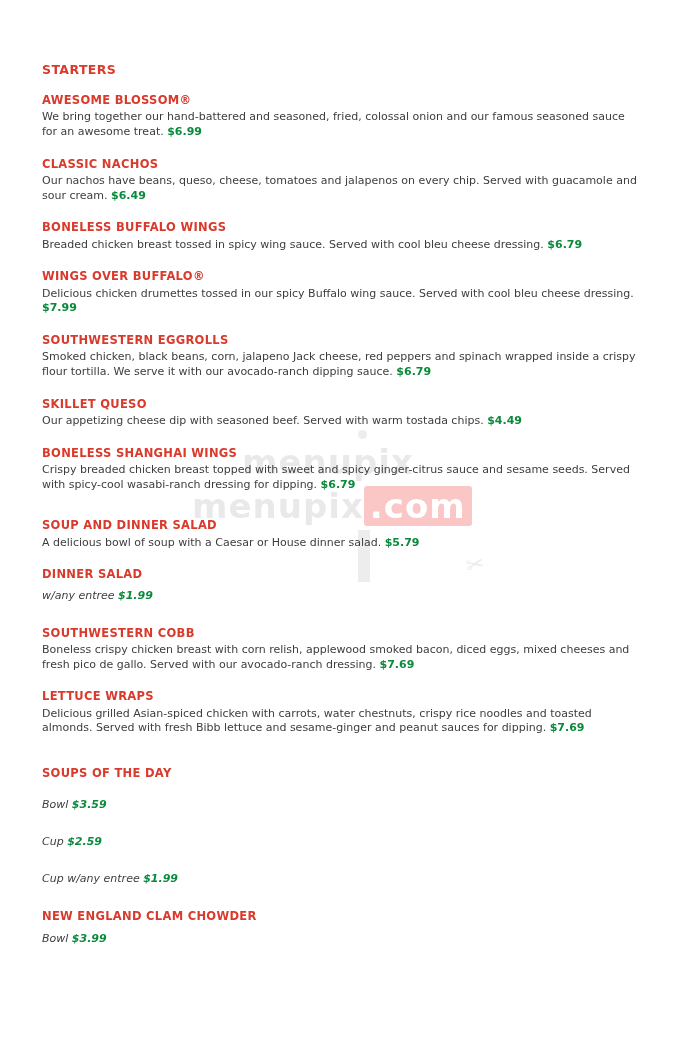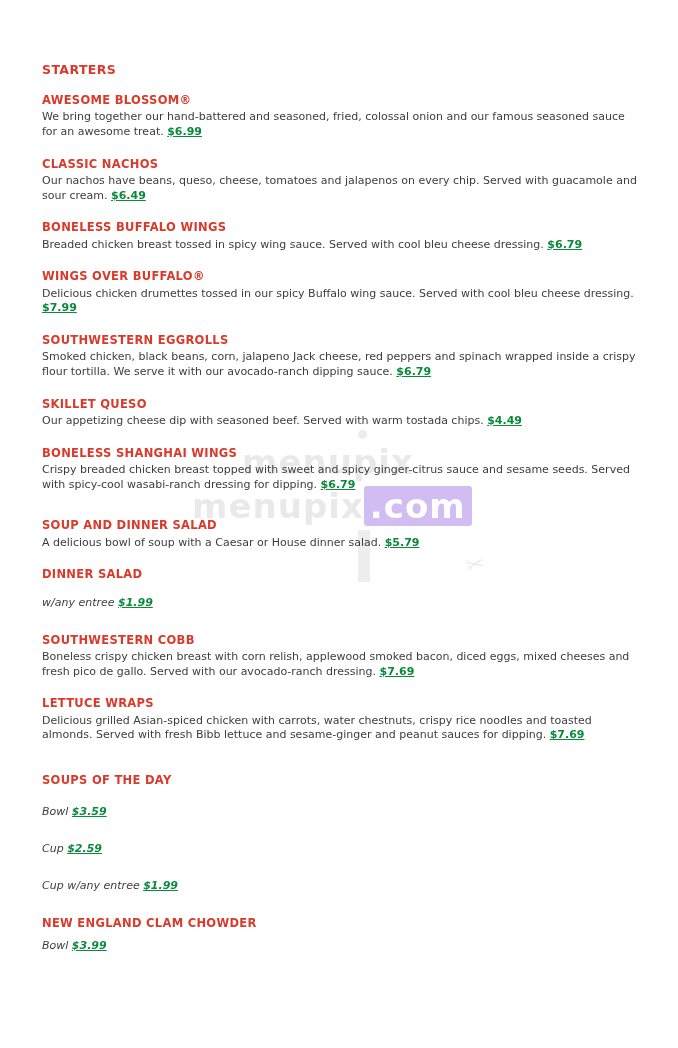--- a/index.html
+++ b/index.html
@@ -55,21 +55,21 @@
     left: 2px;
     top: 56px;
     font-family: "DejaVu Sans", sans-serif;
     font-weight: bold;
     font-size: 34px;
     letter-spacing: 1px;
     color: #b9b9b9;
   }
   .wm-com {
     display: inline-block;
-    background: #6d28d9;
+    background: #ef4444;
     color: #ffffff;
     padding: 0 6px;
     border-radius: 3px;
   }
   .wm-dot {
     position: absolute;
     left: 168px;
     top: 0px;
     width: 9px;
     height: 9px;
@@ -120,36 +120,35 @@
     font-size: 11px;
     line-height: 1.33;
     color: #3d3d3d;
     margin: 0;
     max-width: 600px;
   }
   .price {
     color: #0b8a3c;
     font-weight: bold;
     white-space: nowrap;
-    text-decoration: underline;
   }
   .gap-top {
     margin-top: 26px;
   }
   .sub-line {
     font-size: 11px;
     font-style: italic;
     color: #3d3d3d;
     margin: 0 0 24px 0;
   }
   .section-gap {
     margin-top: 30px;
   }
   .item.tight {
-    margin-bottom: 14px;
+    margin-bottom: 7px;
   }
 </style>
 </head>
 <body>
 
 <div class="page">
 
   <div class="watermark">
     <div class="wm-box"></div>
     <div class="wm-dot"></div>

